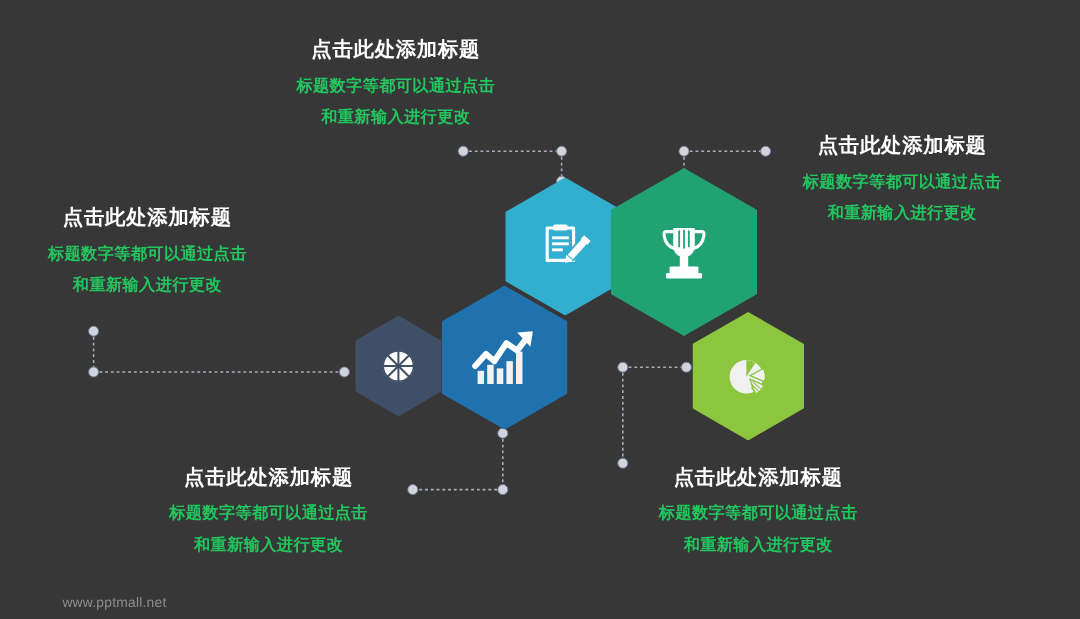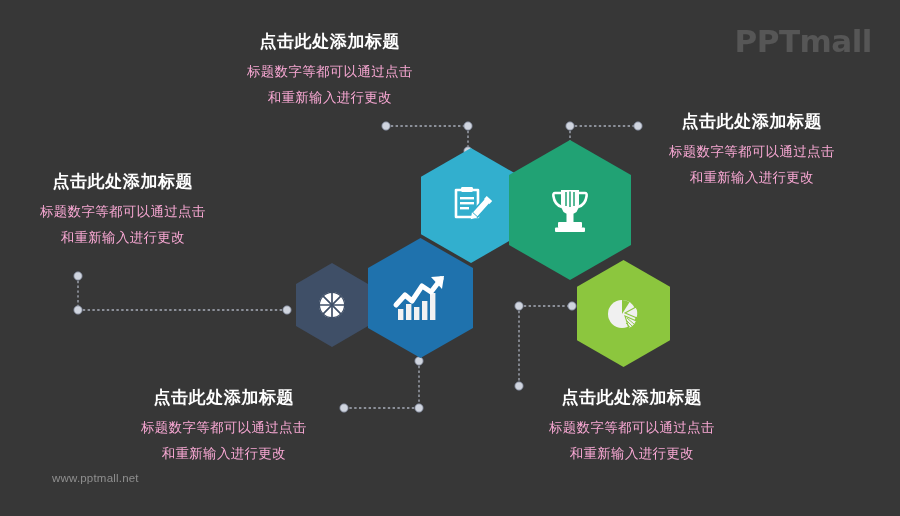--- a/index.html
+++ b/index.html
@@ -28,43 +28,43 @@
     color: #565656;
     font-family: "DejaVu Sans", sans-serif;
     line-height: 1;
     user-select: none;
   }
 
   
   #footer {
     position: absolute;
     left: 52px;
-    bottom: 32px;
+    bottom: 7px;
     font-size: 11.5px;
     color: #8f8f8f;
     letter-spacing: 0.2px;
   }
 
   
   .txtblock { position: absolute; text-align: center; }
   .txtblock .t-title {
     font-size: 17px;
     font-weight: bold;
     color: #ffffff;
     letter-spacing: 0.6px;
     margin: 0 0 10px 0;
     white-space: nowrap;
   }
   .txtblock .t-line {
     font-size: 13.5px;
-    color: #f9a8d4;
+    color: #22c55e;
     letter-spacing: 0.3px;
     margin: 0 0 8px 0;
     white-space: nowrap;
-    font-weight: normal;
+    font-weight: bold;
   }
   .txtblock .t-line:last-child { margin-bottom: 0; }
 
   #tb-top      { left: 247px; top: 30px; }
   #tb-topright { left: 669px; top: 110px; }
   #tb-left     { left: 40px;  top: 170px; }
   #tb-botleft  { left: 141px; top: 386px; }
   #tb-botright { left: 549px; top: 386px; }
 
   
@@ -99,21 +99,20 @@
     fill: #cfd4de;
     stroke: #6d7586;
     stroke-width: 0.8;
   }
 </style>
 </head>
 <body>
 
 <div id="slide">
 
-  <div id="logo">PPTmall</div>
 
   <svg id="connectors" viewBox="0 0 900 516" xmlns="http://www.w3.org/2000/svg">
 
     <line x1="386" y1="126" x2="468" y2="126"></line>
     <line x1="468" y1="126" x2="468" y2="151"></line>
     <circle cx="386" cy="126" r="4.2"></circle>
     <circle cx="468" cy="126" r="4.2"></circle>
     <circle cx="468" cy="151" r="4.2"></circle>
 
     <line x1="570" y1="126" x2="638" y2="126"></line>

